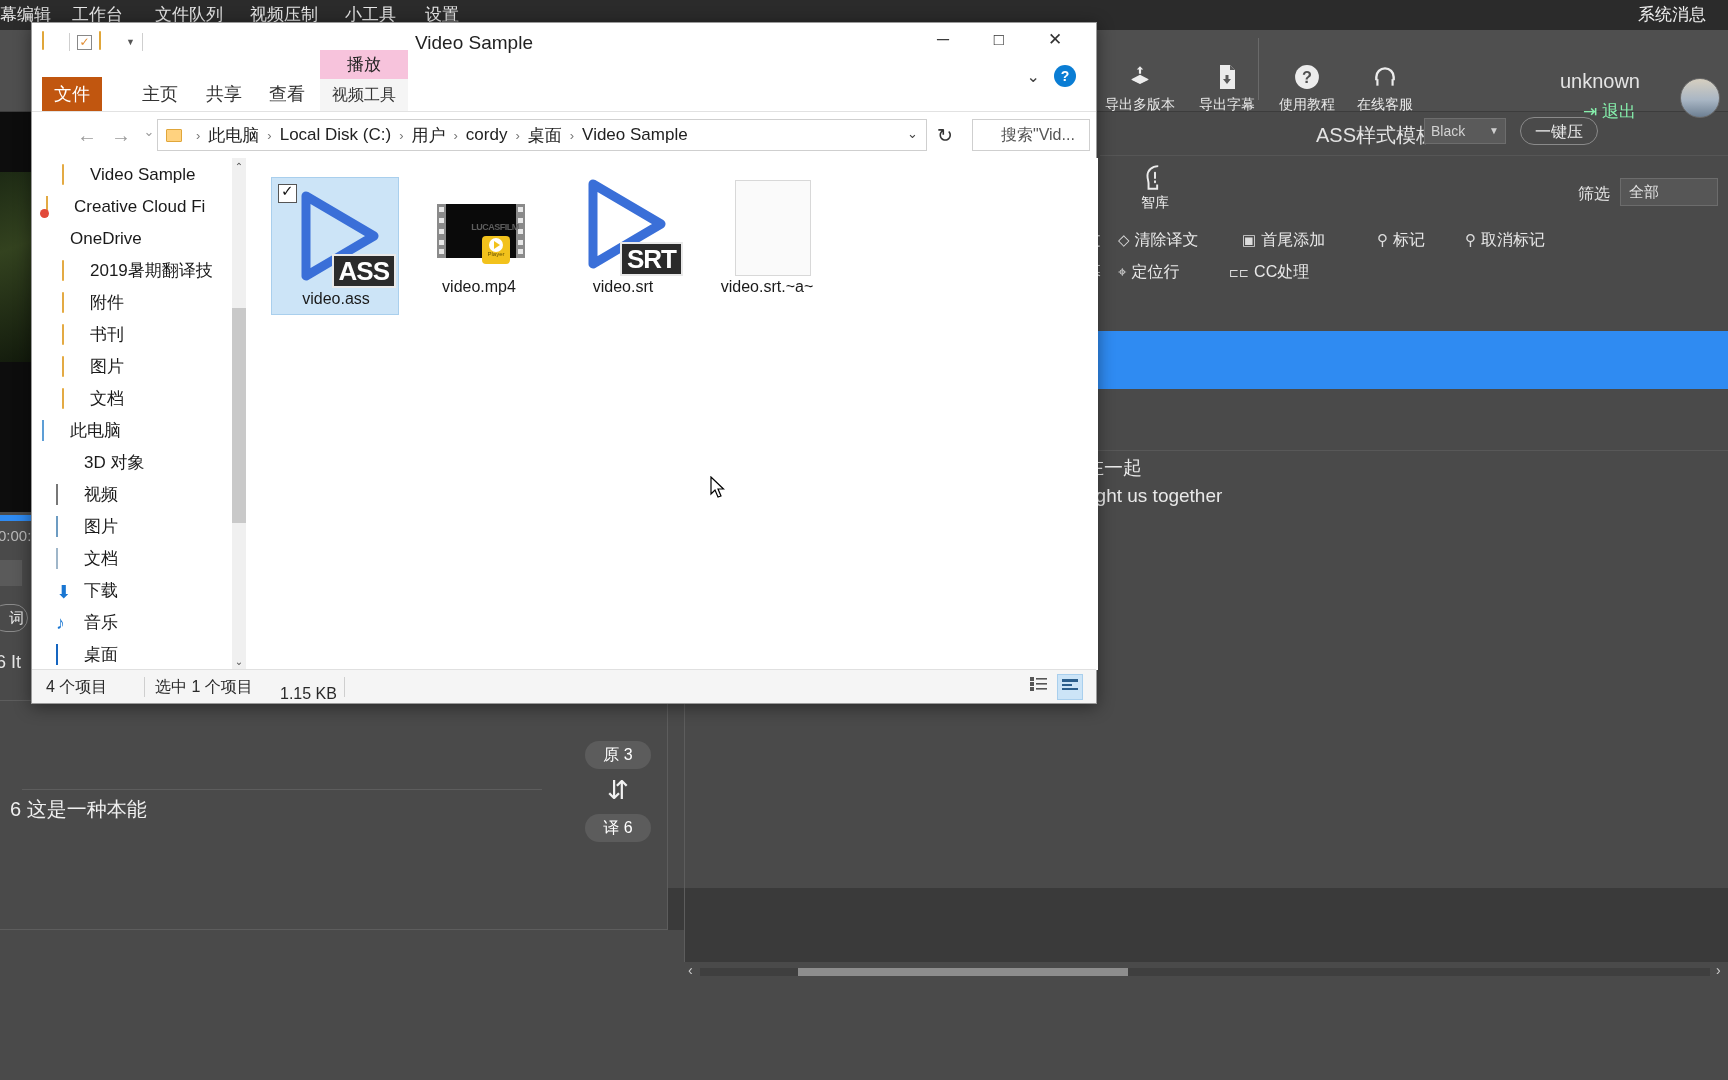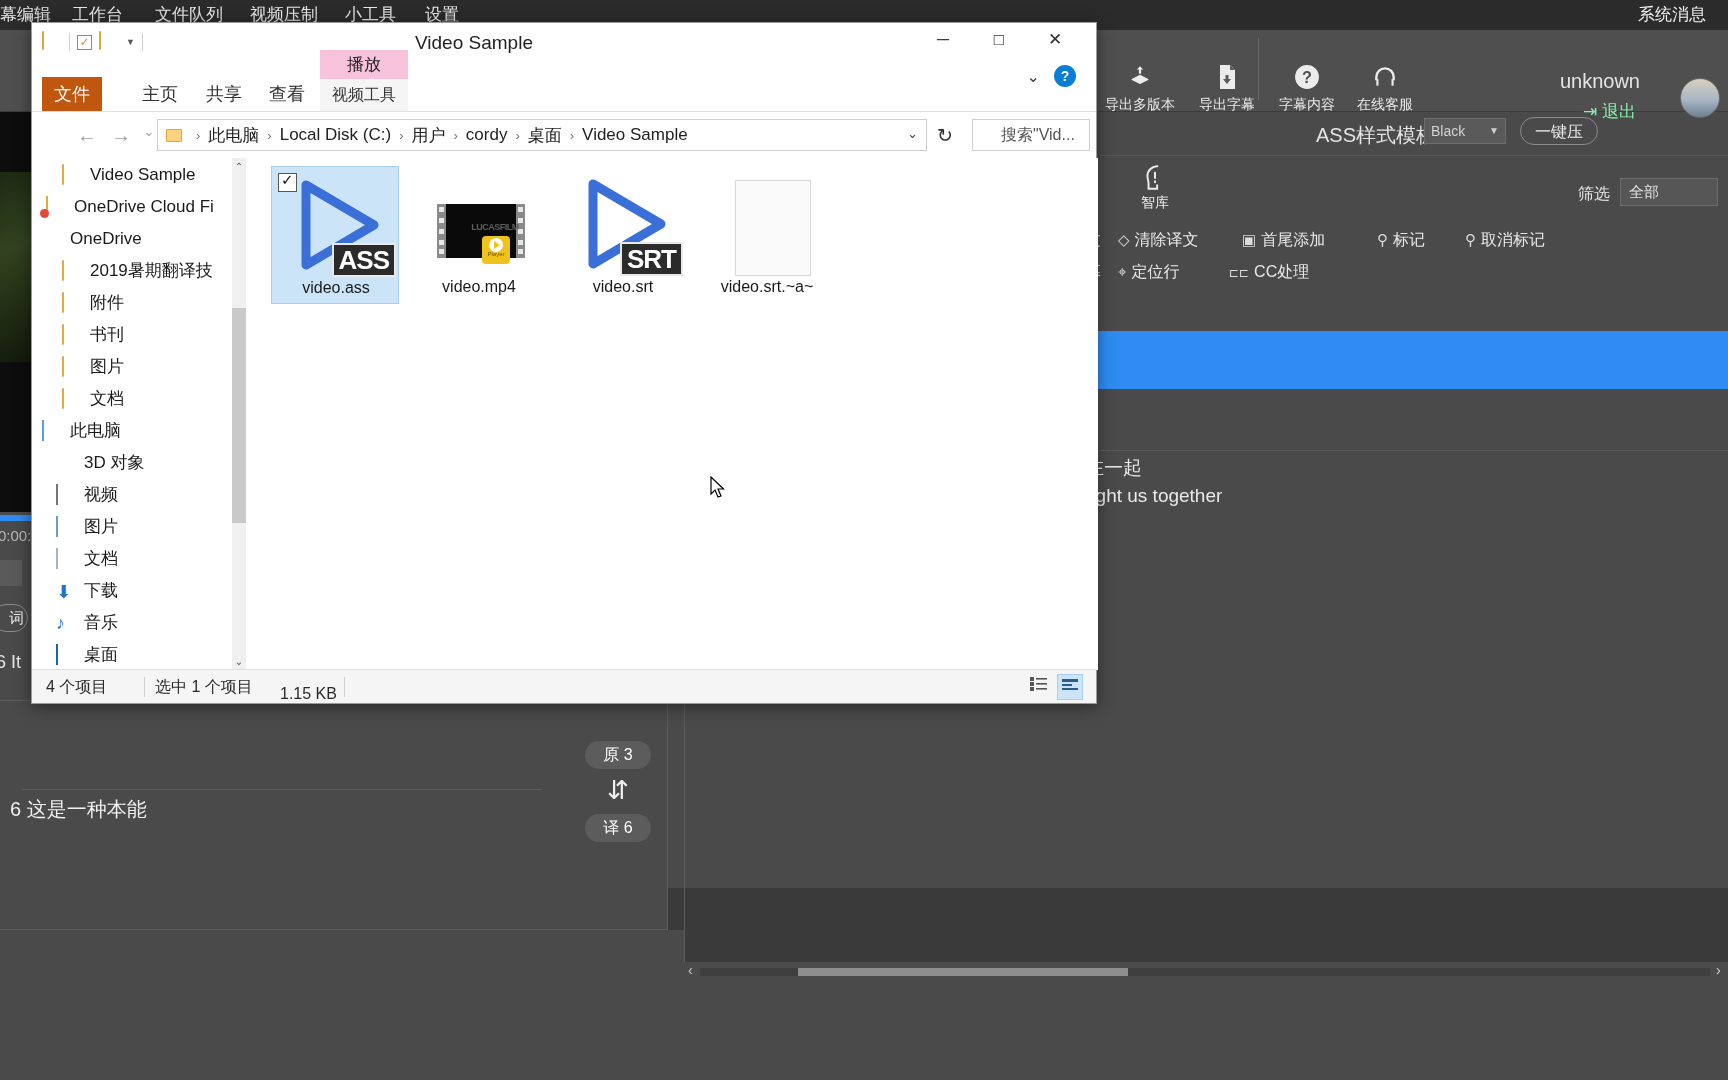--- a/index.html
+++ b/index.html
@@ -316,21 +316,21 @@
         </span>
         <span class="lbl">导出字幕</span>
       </div>
       <div class="tb-btn" style="left:1272px">
         <span class="glyph">
           <svg width="26" height="26" viewBox="0 0 24 24">
               <circle cx="12" cy="12" r="11" fill="#ececec"></circle>
               <text x="12" y="17.5" font-size="15" font-weight="bold" text-anchor="middle" fill="#4f4f4f" font-family="Liberation Sans, sans-serif">?</text>
             </svg>
         </span>
-        <span class="lbl">字幕内容</span>
+        <span class="lbl">使用教程</span>
       </div>
       <div class="tb-btn" style="left:1350px">
         <span class="glyph">
           <svg width="26" height="26" viewBox="0 0 24 24" fill="none" stroke="#ececec" stroke-width="2.2">
               <path d="M4 15v-3a8 8 0 0 1 16 0v3"></path>
               <path d="M4 14h2v6H4z" fill="#ececec" stroke="none"></path>
               <path d="M18 14h2v6h-2z" fill="#ececec" stroke="none"></path>
             </svg>
         </span>
         <span class="lbl">在线客服</span>
@@ -498,21 +498,21 @@
       <div class="search-box">搜索"Vid...</div>
     </div>
 
     <div class="navpane">
       <div class="nav-item" style="top:2px;">
         <span class="ni-ic" style="margin-left:30px;"><span class="folder-ic"></span></span>
         <span>Video Sample</span>
       </div>
       <div class="nav-item" style="top:34px;">
         <span class="ni-ic" style="margin-left:14px;"><span class="cc-ic"></span></span>
-        <span>OneDrive Cloud Fi</span>
+        <span>Creative Cloud Fi</span>
       </div>
       <div class="nav-item" style="top:66px;">
         <span class="ni-ic" style="margin-left:10px;"><span class="cloud-ic"></span></span>
         <span>OneDrive</span>
       </div>
       <div class="nav-item" style="top:98px;">
         <span class="ni-ic" style="margin-left:30px;"><span class="folder-ic"></span></span>
         <span>2019暑期翻译技</span>
       </div>
       <div class="nav-item" style="top:130px;">
@@ -567,21 +567,21 @@
     </div>
 
     <div class="nav-scrollbar">
       <div class="nav-sb-up">⌃</div>
       <div class="nav-sb-th"></div>
       <div class="nav-sb-dn">⌄</div>
     </div>
 
     <div class="content">
 
-      <div class="file-item sel" style="left:24px; top:8px;">
+      <div class="file-item sel" style="left:24px; top:19px;">
         <div class="fi-check"></div>
         <div class="fi-icon">
           <div class="play-tri">
             <svg width="96" height="96" viewBox="0 0 96 96" fill="none" stroke="#3a6fd8" stroke-width="9" stroke-linejoin="round">
               <path d="M16 8 L84 48 L16 88 Z"></path>
             </svg>
           </div>
           <div class="ext-tag">ASS</div>
         </div>
         <div class="fi-label">video.ass</div>

